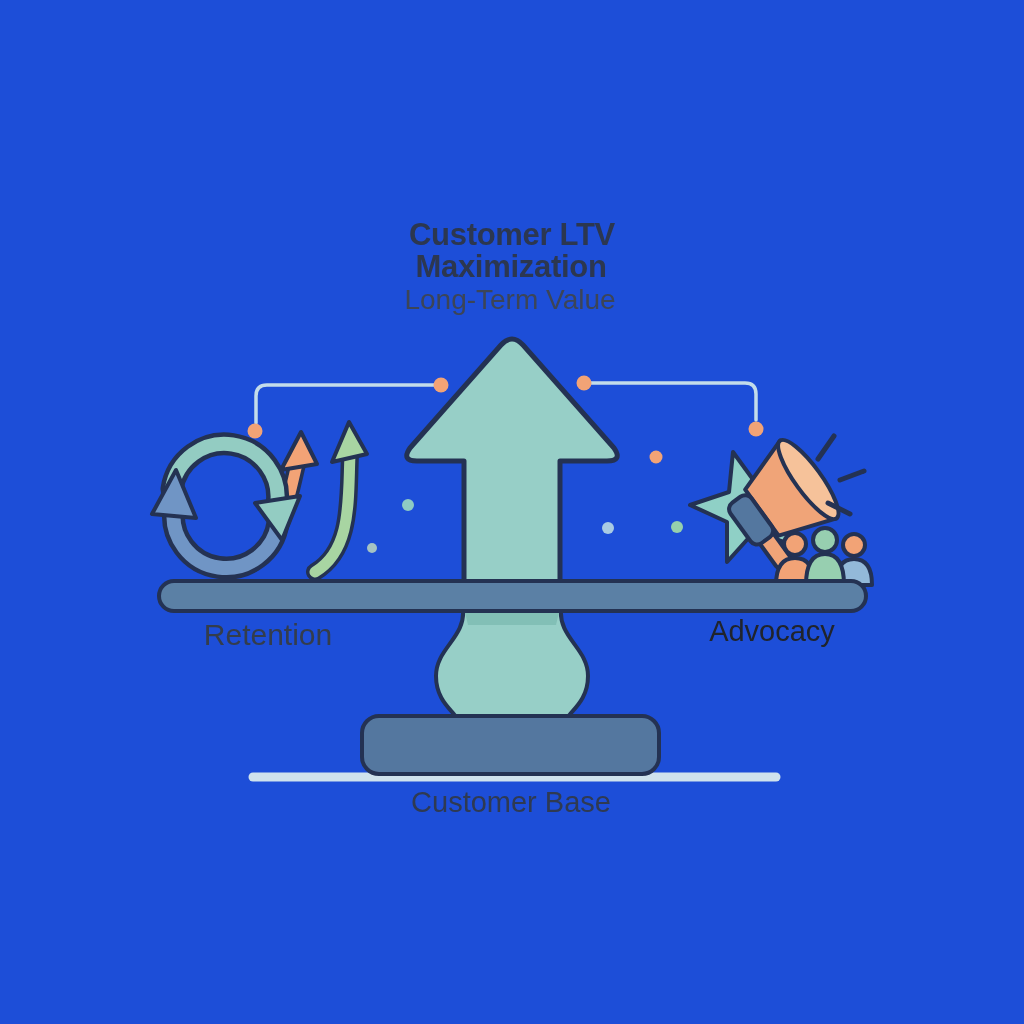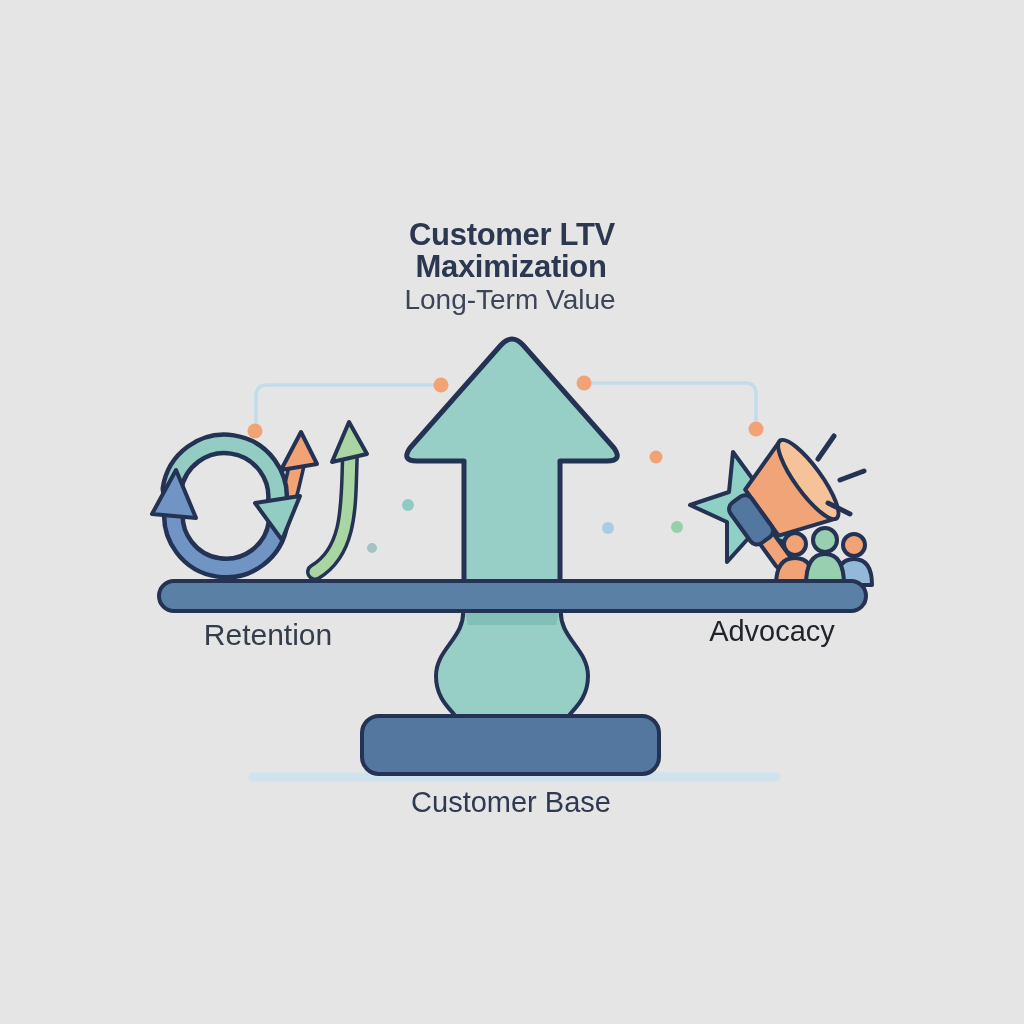--- a/index.html
+++ b/index.html
@@ -1,16 +1,16 @@
 <!DOCTYPE html>
 <html><head>
 <meta charset="utf-8">
 <style>
   html,body{margin:0;padding:0;background:#ffffff;width:1024px;height:1024px;overflow:hidden;}
-  .stage{position:relative;width:1024px;height:1024px;background:#e5e5e5;}
+  .stage{position:relative;width:1024px;height:1024px;background:#1d4ed8;}
   svg{display:block;}
   svg text{font-family:"Liberation Sans","DejaVu Sans",sans-serif;}
   .t-title{font-weight:700;font-size:31px;fill:#2c3750;letter-spacing:-0.3px;}
   .t-sub{font-weight:400;font-size:28px;fill:#3c4557;}
   .t-label{font-weight:400;font-size:30px;fill:#343d4c;}
   .t-label2{font-weight:400;font-size:29px;fill:#20242c;}
   .t-base{font-weight:500;font-size:29px;fill:#2f3a52;}
   .s{stroke:#243253;stroke-width:4;stroke-linejoin:round;stroke-linecap:round;}
   .s5{stroke:#243253;stroke-width:5;stroke-linejoin:round;stroke-linecap:round;}
   .under{stroke:#243253;fill:none;stroke-linecap:round;stroke-linejoin:round;}

